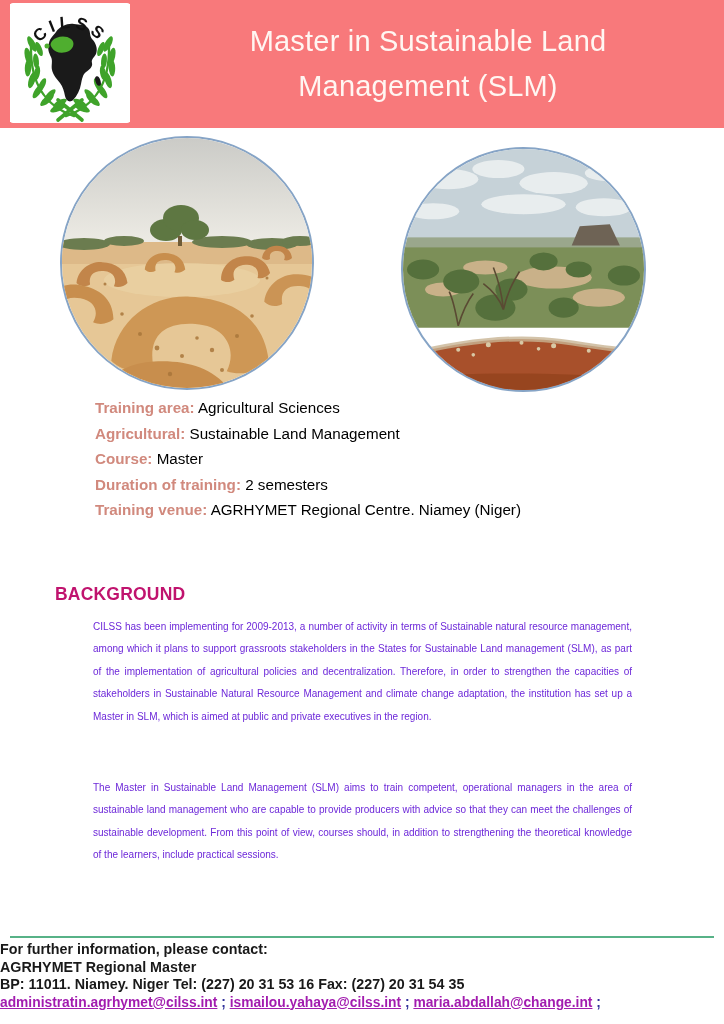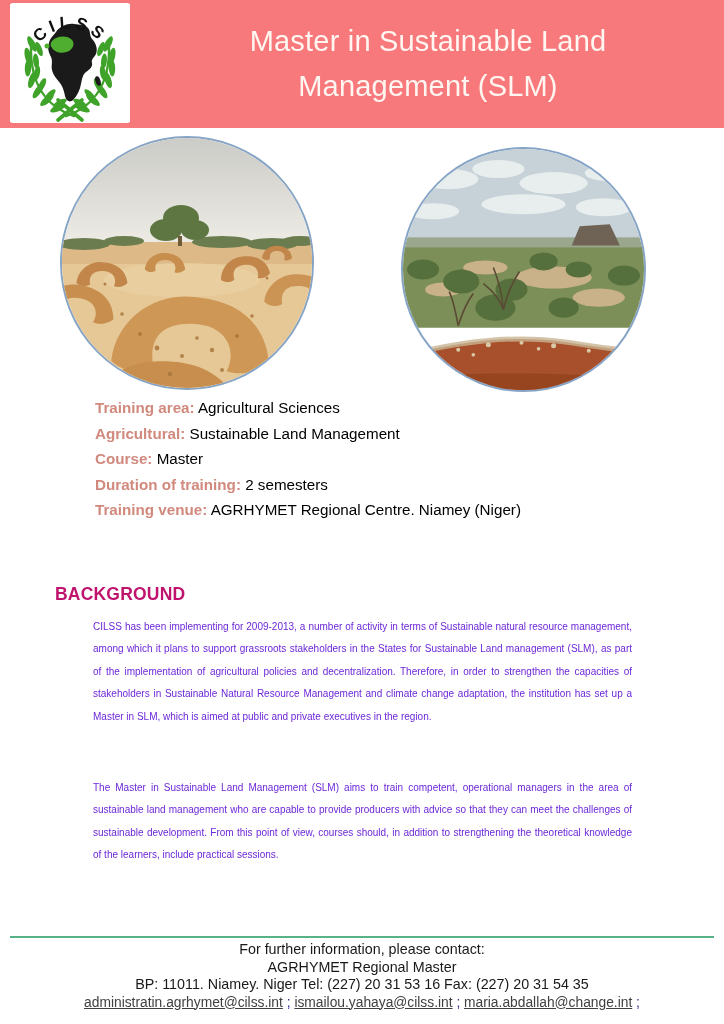--- a/index.html
+++ b/index.html
@@ -51,25 +51,25 @@
   .section p {
     margin:11px 0 0 38px; width:539px;
     text-align:justify; font-size:10px; line-height:22.4px; color:#6d28d9;
   }
   
   .footer-divider {
     position:absolute; left:10px; top:936px; width:704px; height:2px;
     background:#57B287;
   }
   .footer {
-    position:absolute; left:0; right:0; top:941px; text-align:center;
-    font-size:14.3px; line-height:17.5px; color:#191919;
+    position:absolute; left:0; right:0; top:941px; 
+    font-size:14.3px; line-height:17.5px; color:#191919;font-weight:bold;
   }
   .footer .emails { font-size:13.8px; }
-  .footer a { color:#404040; text-decoration:underline; }
+  .footer a { color:#a21caf; text-decoration:underline; }
   .footer .sep { color:#30309a; text-decoration:none; }
 </style>
 </head>
 <body>
 
 <div class="page">
 
   <div class="banner">
     <div class="logo-box">
       <svg viewBox="0 0 120 118">

